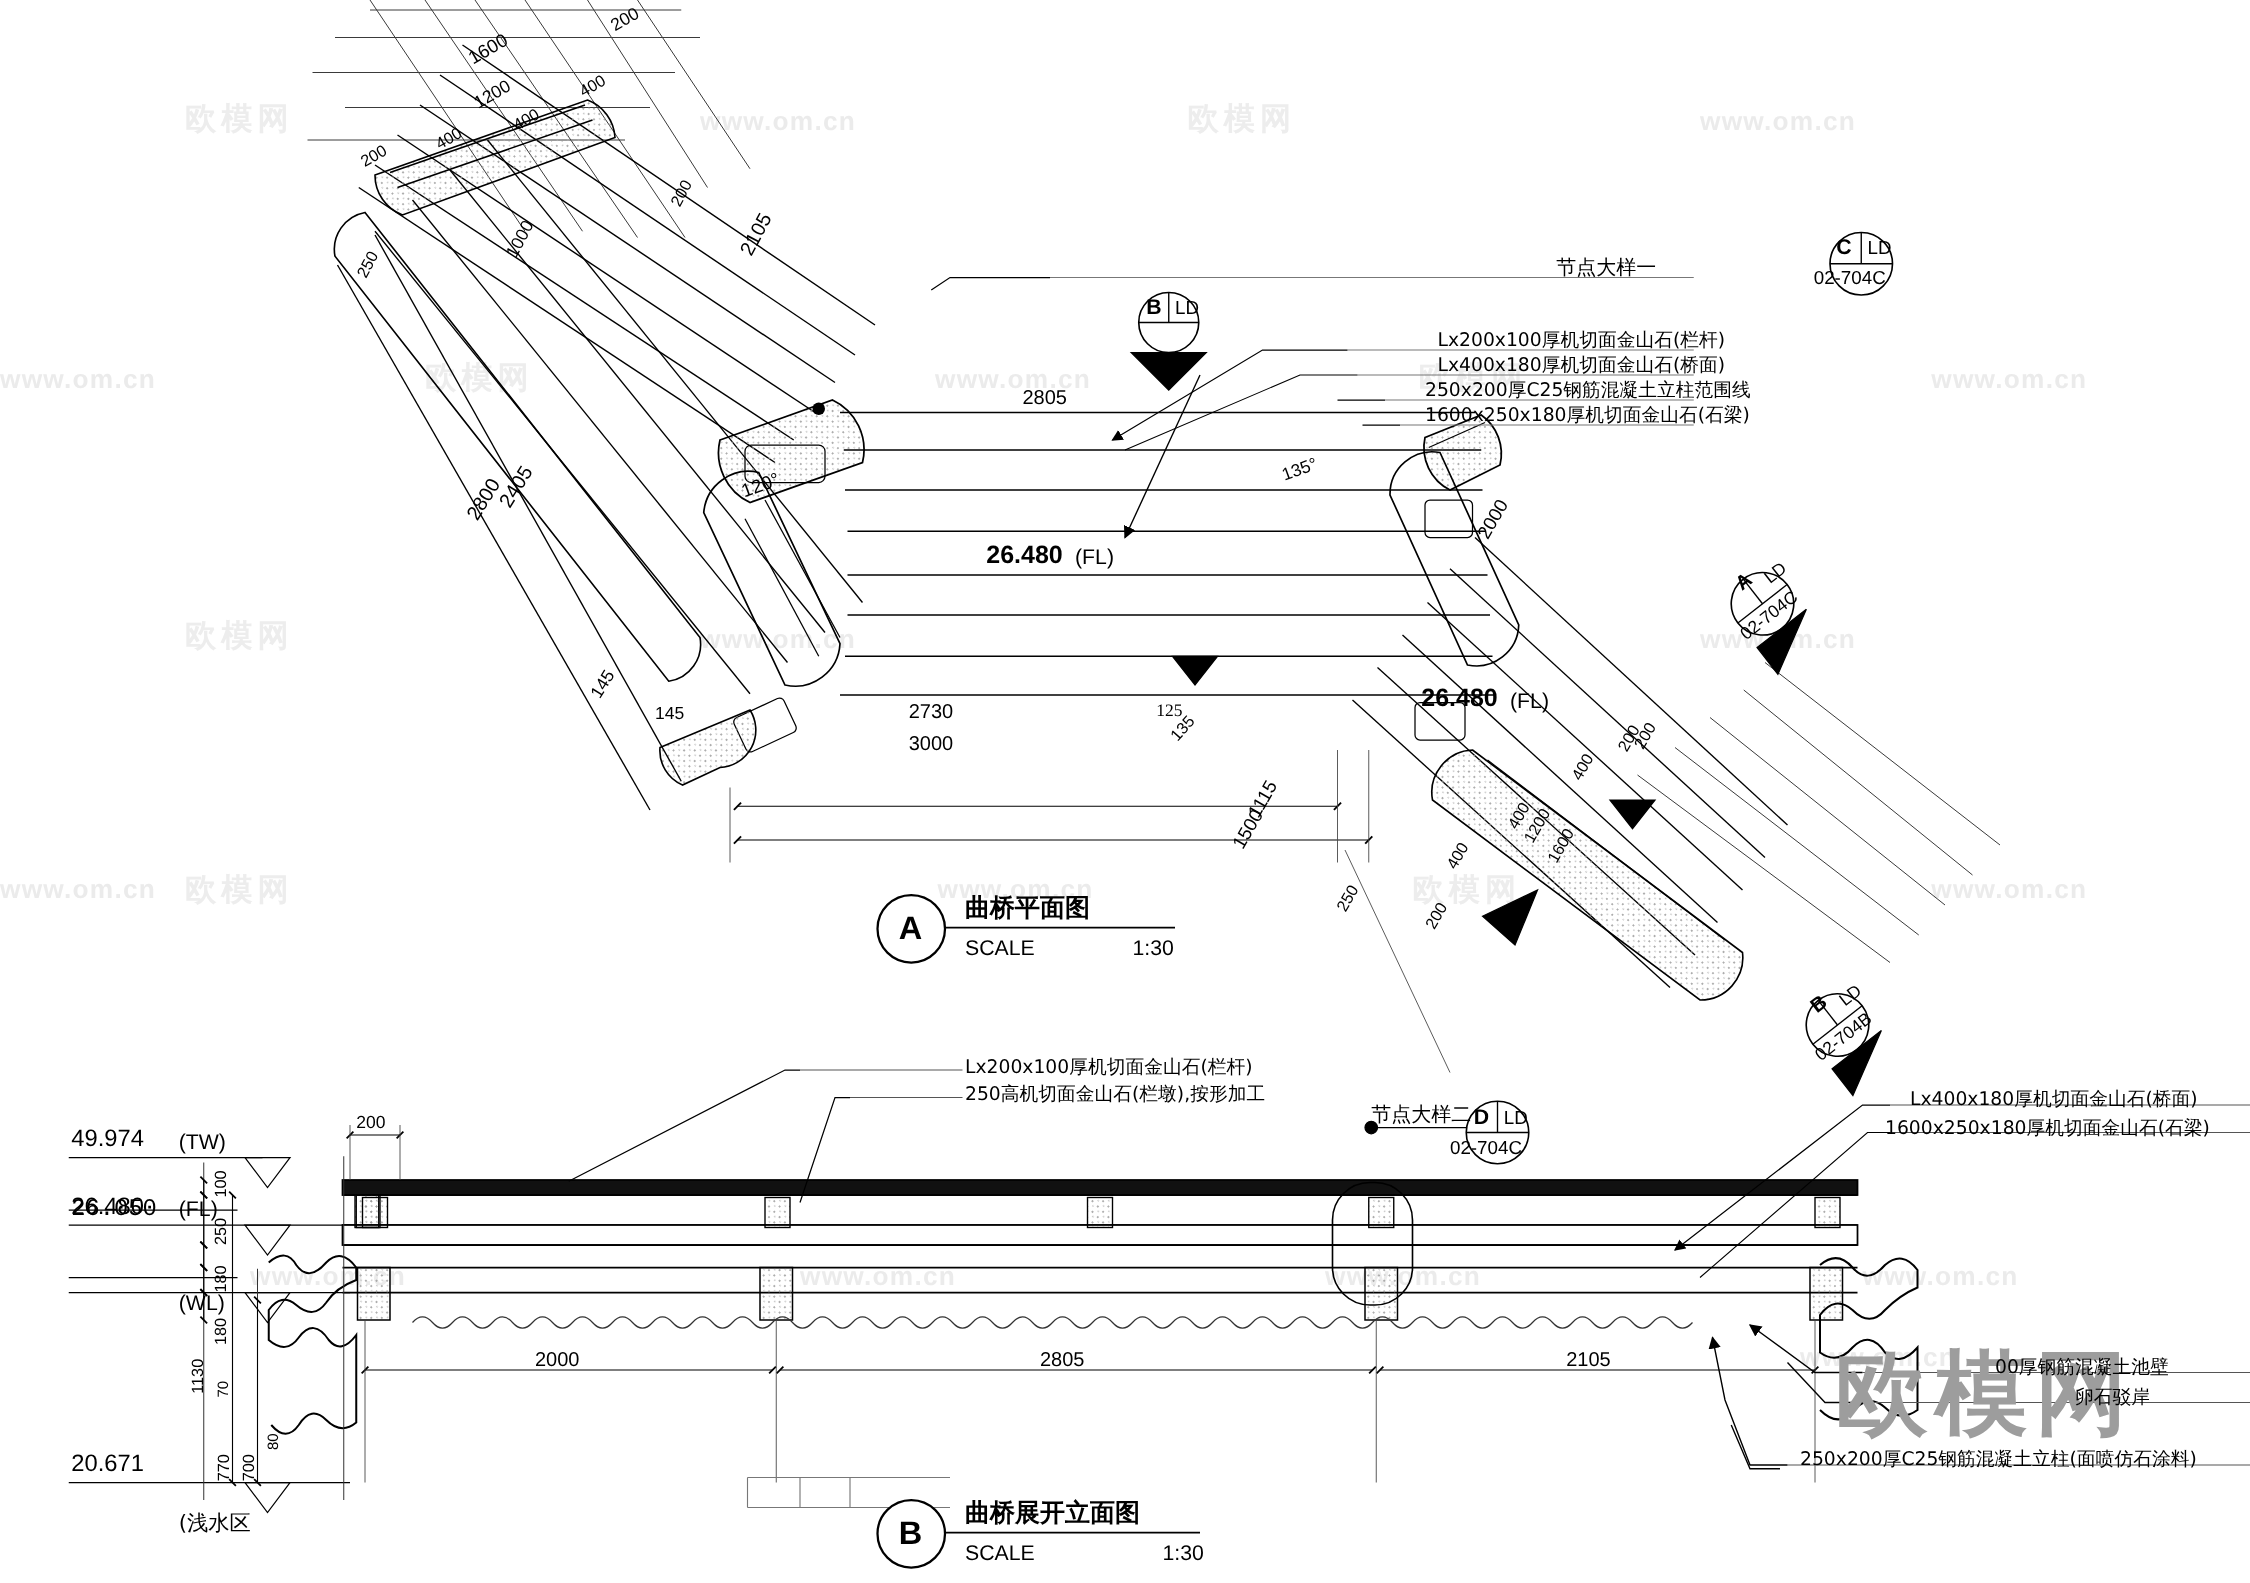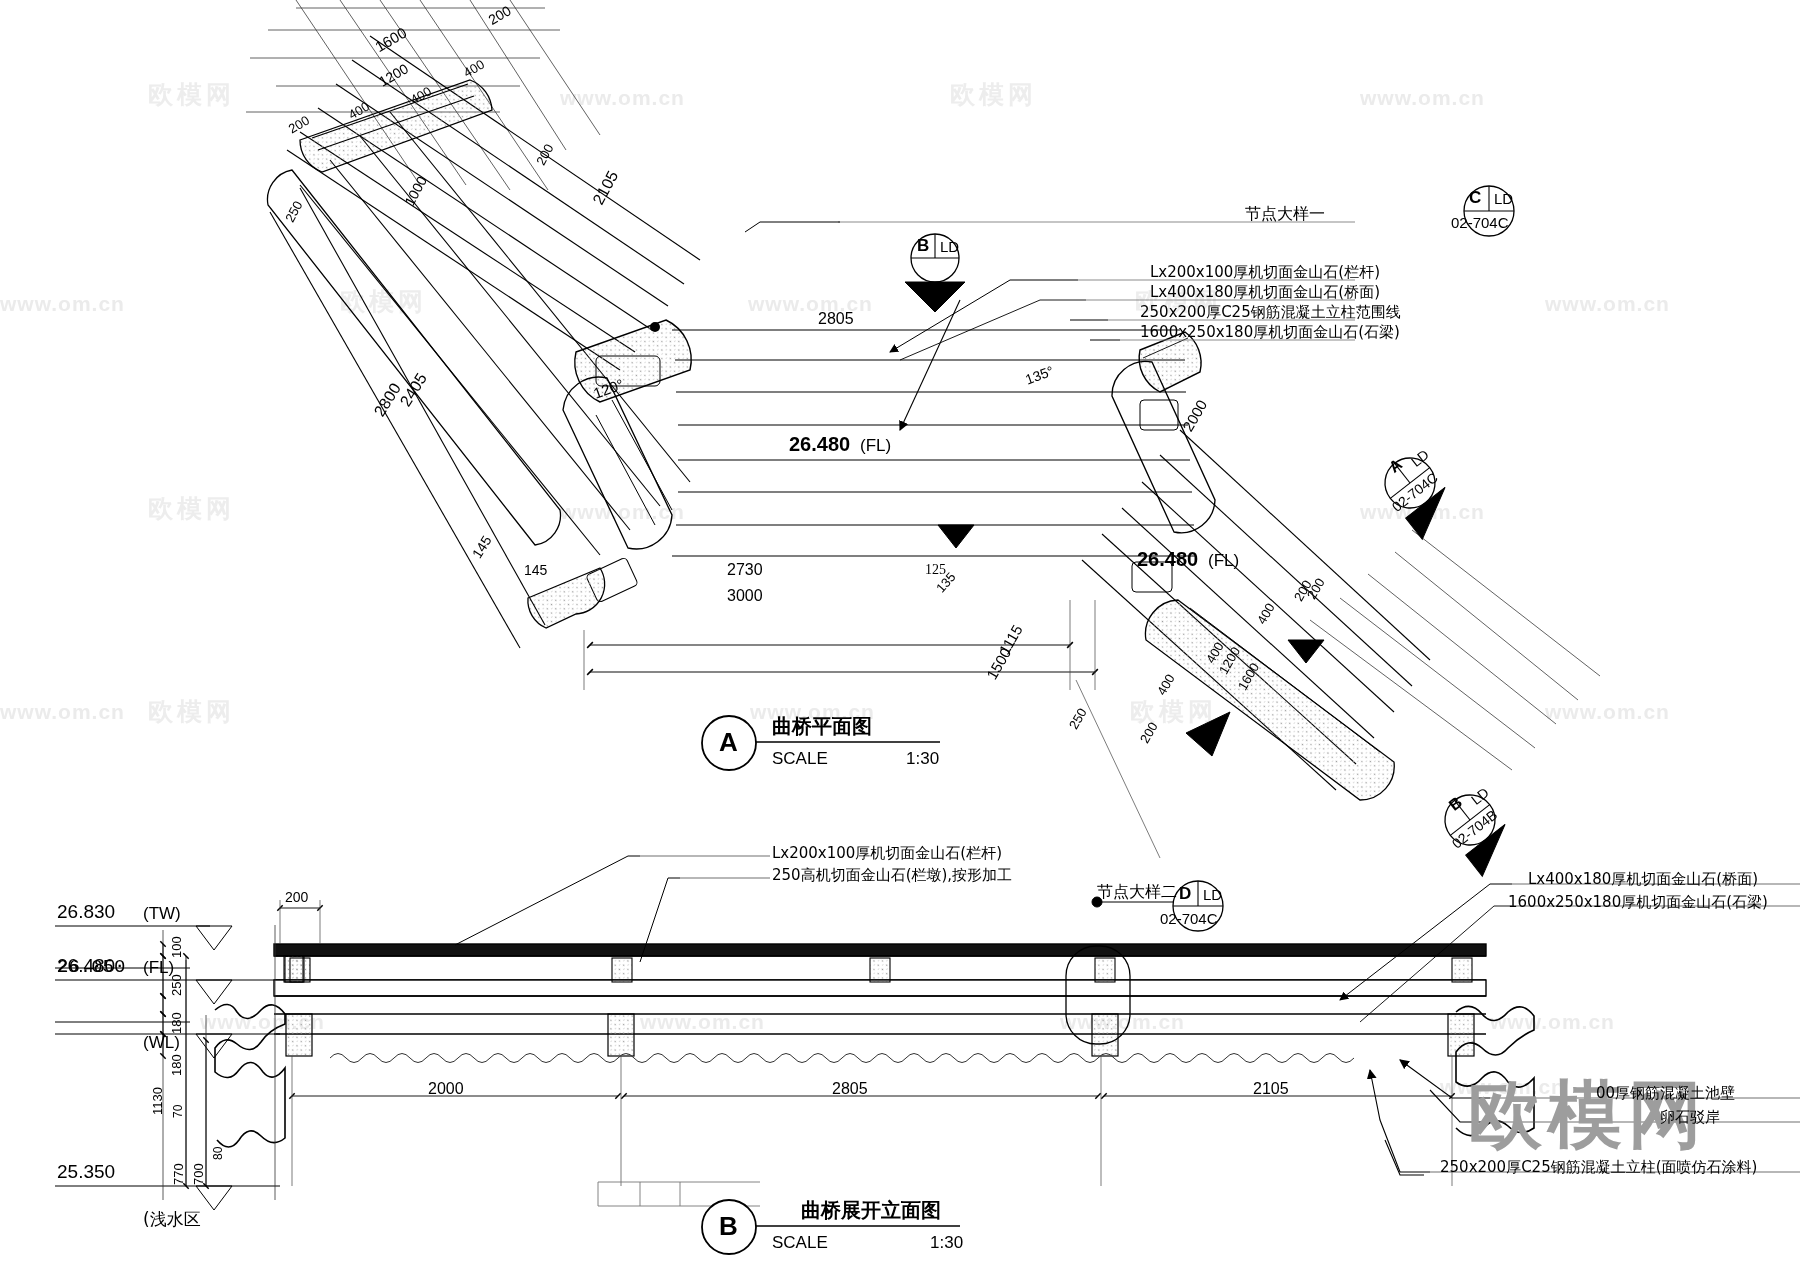--- a/index.html
+++ b/index.html
@@ -486,30 +486,30 @@
   <div class="txt t14" style="left:1448px;top:822px;transform:rotate(-38deg);">02-704B</div>
 
   <svg class="layer" viewBox="0 0 1800 1266" style="pointer-events:none;">
     <circle cx="729" cy="743" r="27" fill="#fff" stroke="#000" stroke-width="1.8"></circle>
   </svg>
   <div class="txt t26 bold" style="left:719px;top:729px;">A</div>
   <div class="txt t20 cjk" style="left:772px;top:716px;">曲桥平面图</div>
   <div class="txt t17" style="left:772px;top:750px;">SCALE</div>
   <div class="txt t17" style="left:906px;top:750px;">1:30</div>
 
-  <div class="txt t19" style="left:57px;top:902px;">26.830</div>
+  <div class="txt t19" style="left:57px;top:902px;">49.974</div>
   <div class="txt t17" style="left:143px;top:905px;">(TW)</div>
 
   <div class="txt t19" style="left:57px;top:956px;">26.480</div>
   <div class="txt t17" style="left:143px;top:959px;">(FL)</div>
 
   <div class="txt t19" style="left:57px;top:958px;font-family:Liberation Mono, monospace;">26.050</div>
   <div class="txt t17" style="left:143px;top:1034px;">(WL)</div>
 
-  <div class="txt t19" style="left:57px;top:1162px;">25.350</div>
+  <div class="txt t19" style="left:57px;top:1162px;">20.671</div>
   <div class="txt t17 cjk" style="left:143px;top:1163px;margin-top:48px;">(浅水区</div>
 
   <div class="txt t14" style="left:285px;top:890px;">200</div>
   <div class="txt t13 rot90" style="left:170px;top:958px;">100</div>
   <div class="txt t13 rot90" style="left:170px;top:996px;">250</div>
   <div class="txt t13 rot90" style="left:170px;top:1034px;">180</div>
   <div class="txt t13 rot90" style="left:170px;top:1076px;">180</div>
   <div class="txt t12 rot90" style="left:172px;top:1118px;">70</div>
   <div class="txt t13 rot90" style="left:151px;top:1115px;">1130</div>
   <div class="txt t13 rot90" style="left:172px;top:1185px;">770</div>
@@ -532,17 +532,17 @@
   <div class="txt t15 cjk" style="left:1508px;top:895px;">1600x250x180厚机切面金山石(石梁)</div>
 
   <div class="txt t15 cjk" style="left:1596px;top:1086px;">00厚钢筋混凝土池壁</div>
   <div class="txt t15 cjk" style="left:1660px;top:1110px;">卵石驳岸</div>
   <div class="txt t15 cjk" style="left:1440px;top:1160px;">250x200厚C25钢筋混凝土立柱(面喷仿石涂料)</div>
 
   <svg class="layer" viewBox="0 0 1800 1266" style="pointer-events:none;">
     <circle cx="729" cy="1227" r="27" fill="#fff" stroke="#000" stroke-width="1.8"></circle>
   </svg>
   <div class="txt t26 bold" style="left:719px;top:1213px;">B</div>
-  <div class="txt t20 cjk" style="left:772px;top:1200px;margin-left:29px;">曲桥展开立面图</div>
+  <div class="txt t20 cjk" style="left:772px;top:1200px;">曲桥展开立面图</div>
   <div class="txt t17" style="left:772px;top:1234px;">SCALE</div>
   <div class="txt t17" style="left:930px;top:1234px;">1:30</div>
 
 </div>
 
 </body></html>

